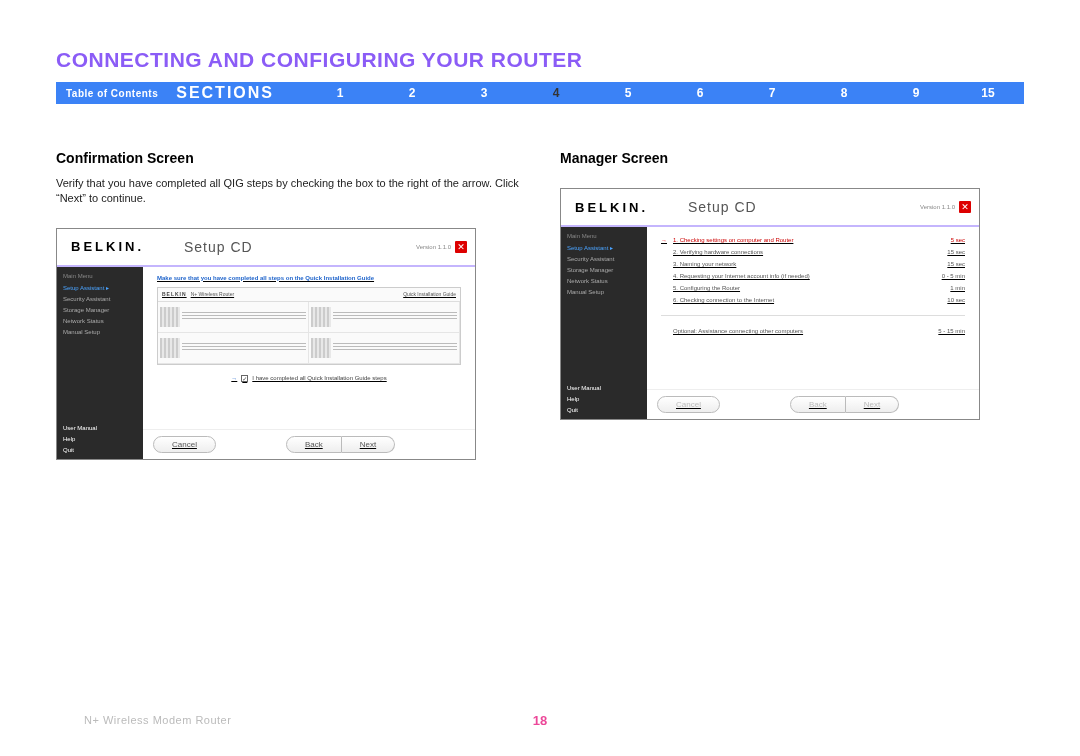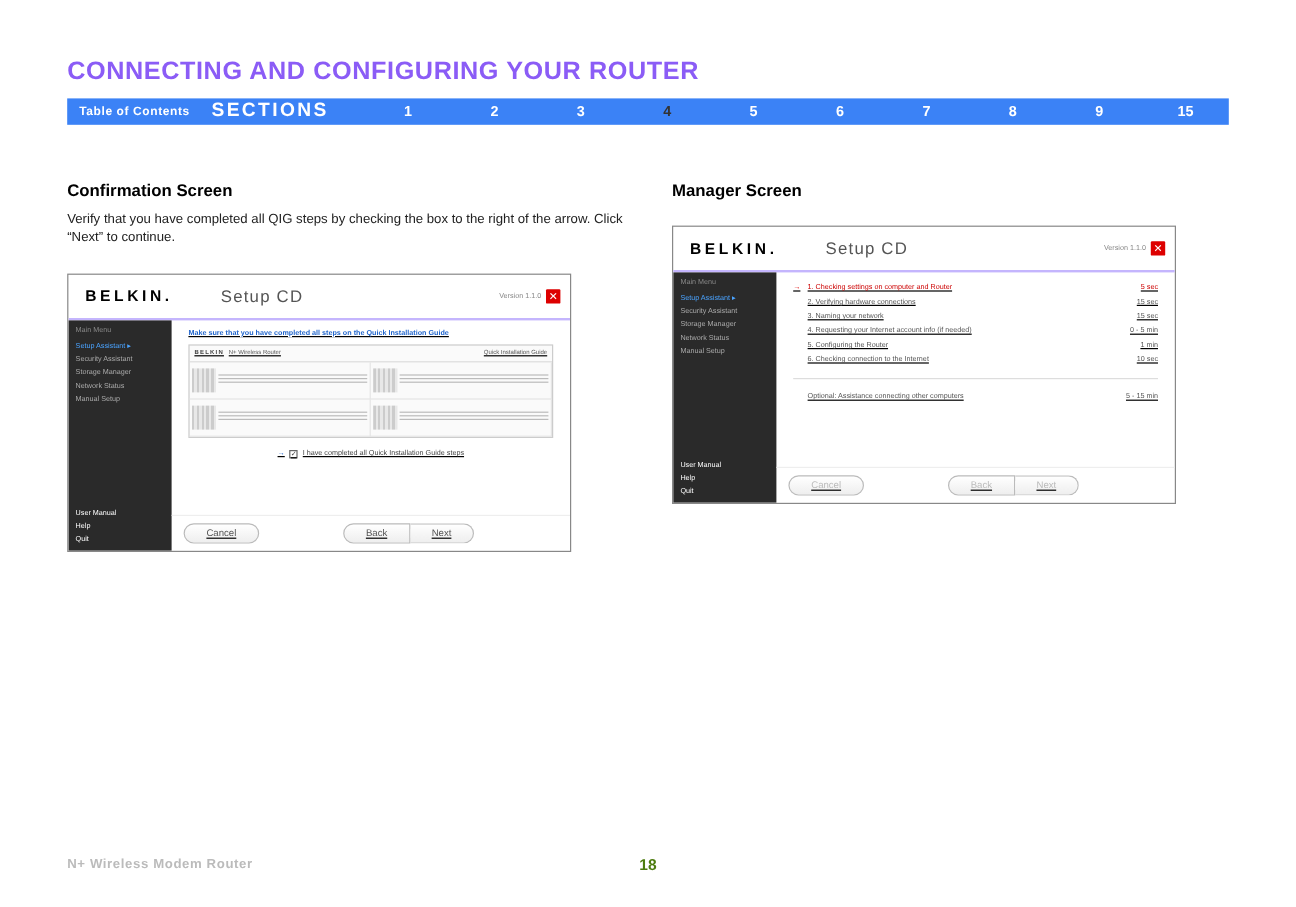--- a/index.html
+++ b/index.html
@@ -50,22 +50,22 @@
   .pill.first-of-pair { border-top-right-radius: 0; border-bottom-right-radius: 0; }
   
   .prog-list { display: flex; flex-direction: column; gap: 6px; margin-top: 2px; }
   .prog-row { display: flex; font-size: 6px; color: #555; }
   .prog-row .arrow-col { width: 12px; color: #d00; font-weight: 700; }
   .prog-row .label { flex: 1; }
   .prog-row .time { width: 40px; text-align: right; }
   .prog-row.first .label, .prog-row.first .time { color: #c00; }
   .divider { height: 1px; background: #ddd; margin: 6px 0; }
   .footer { position: absolute; bottom: 30px; left: 56px; right: 56px; display: flex; align-items: center; font-size: 11px; color: #bbb; }
-  .footer .prod { font-weight: 700; letter-spacing: 0.5px; }
-  .footer .pg { position: absolute; left: 50%; transform: translateX(-50%); color: #4d7c0f; font-weight: 700; font-size: 13px; }
+  .footer .prod { font-weight: 400; letter-spacing: 0.5px; margin-left: 28px; }
+  .footer .pg { position: absolute; left: 50%; transform: translateX(-50%); color: #ec4899; font-weight: 700; font-size: 13px; }
   body { position: relative; }
 </style>
 </head>
 <body>
 
 <div class="page">
   <h1 class="page-title">CONNECTING AND CONFIGURING YOUR ROUTER</h1>
 
   <div class="nav-bar">
     <span class="nav-toc">Table of Contents</span>

